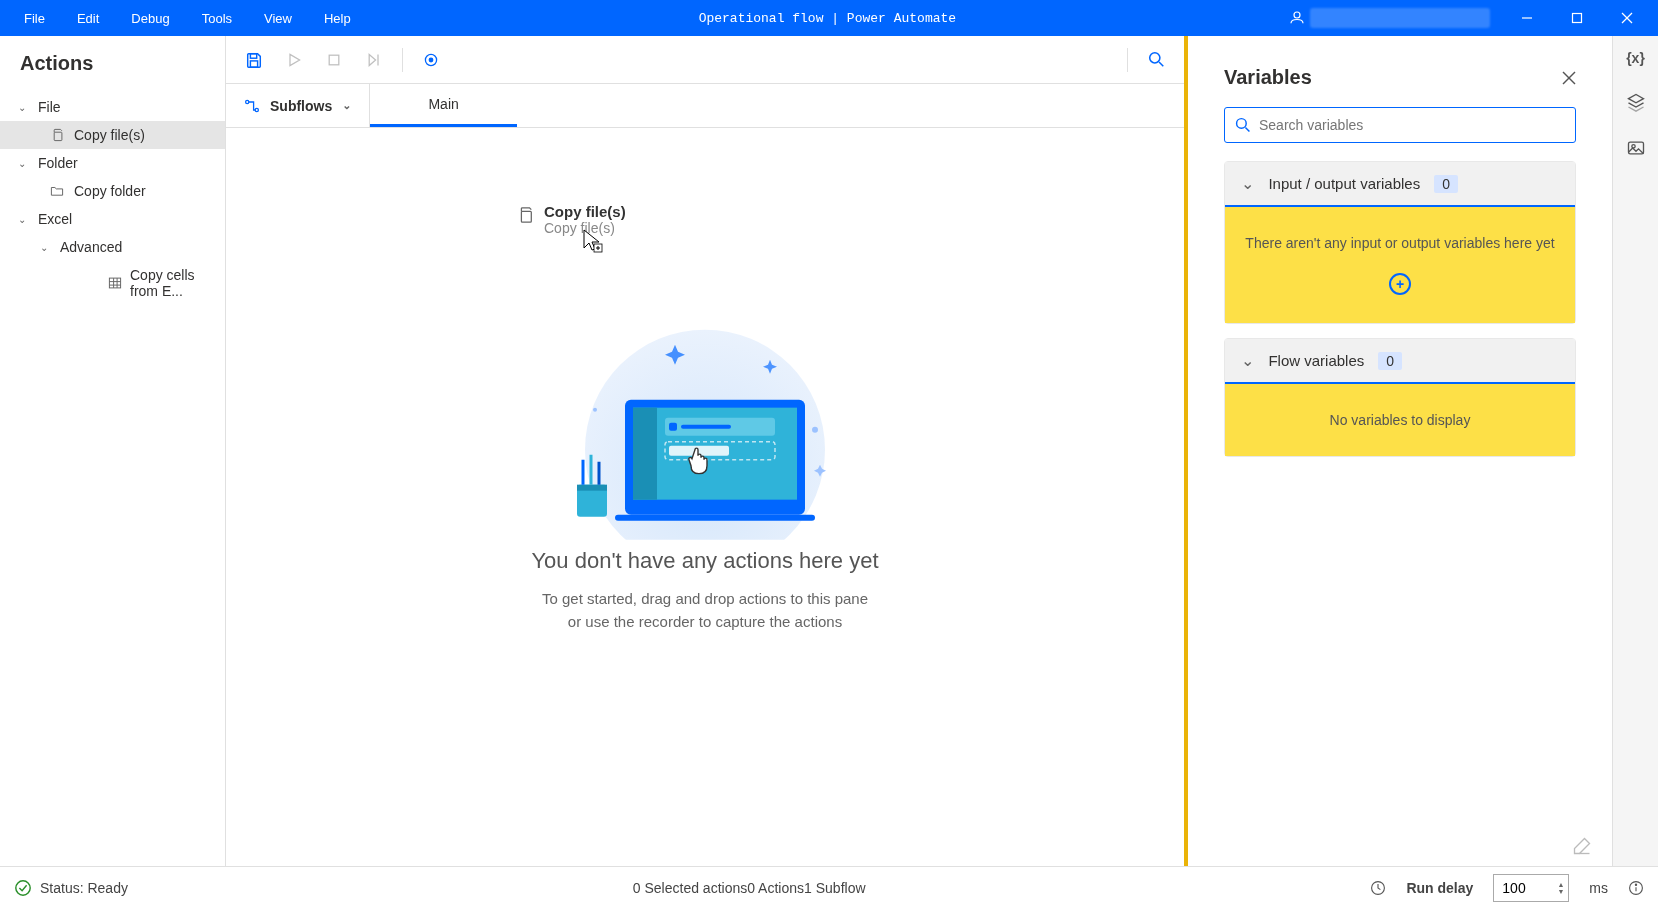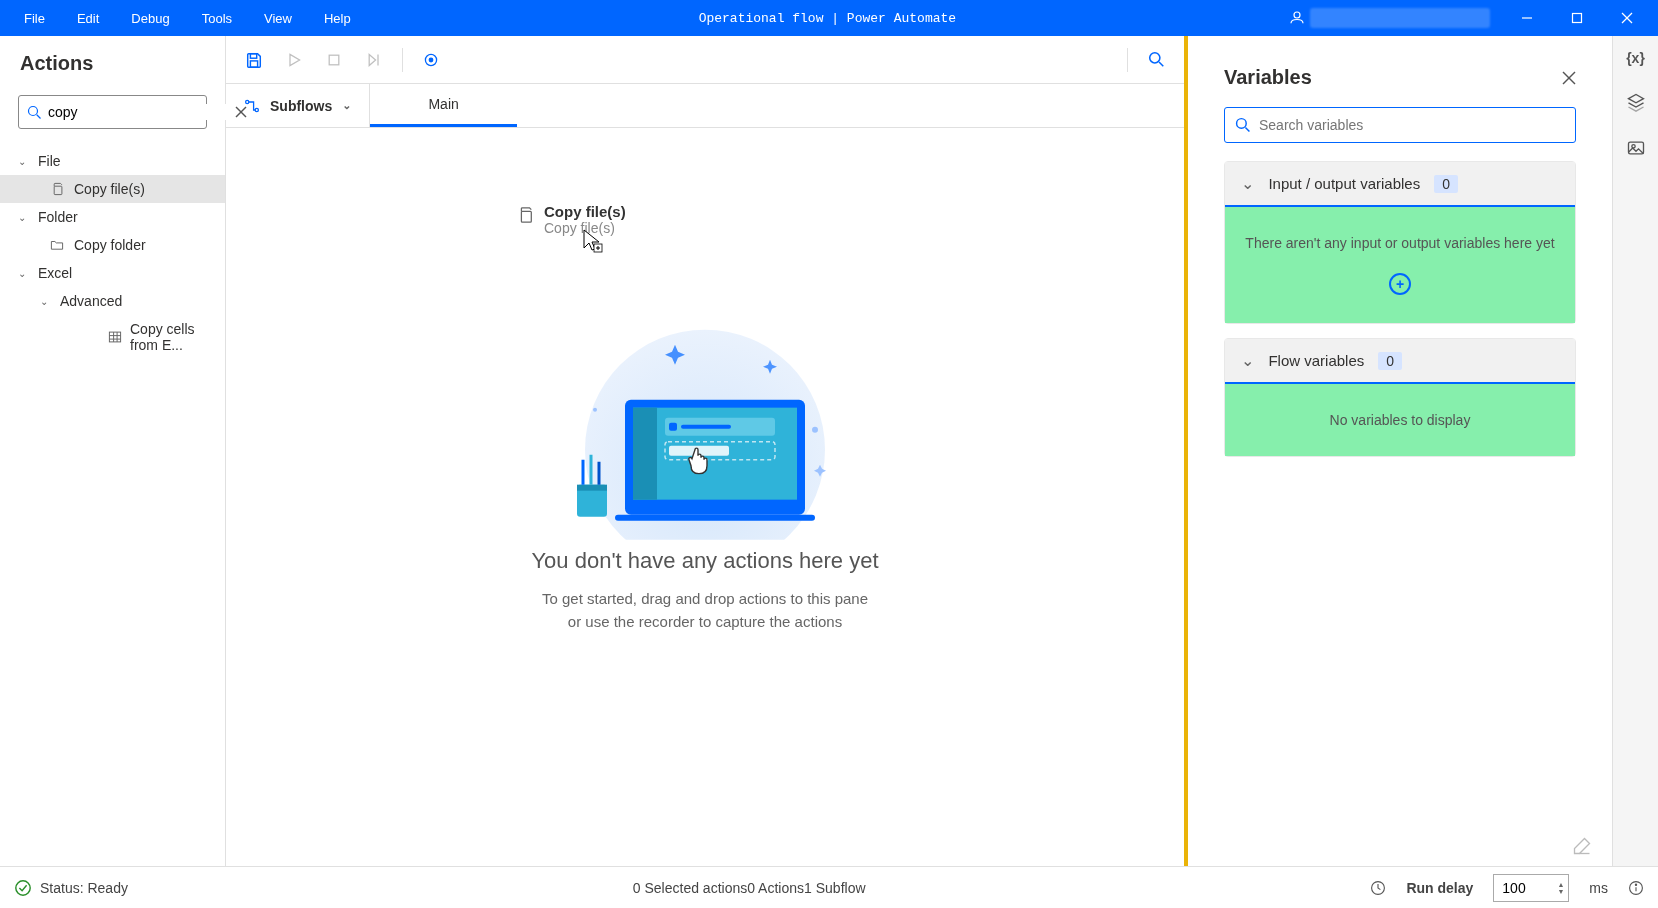--- a/index.html
+++ b/index.html
@@ -57,21 +57,21 @@
 .vars-panel { width: 428px; border-left: 4px solid #eab308; display: flex; flex-direction: column; padding: 16px; }
 .vars-header { display: flex; align-items: center; padding: 14px 20px 10px; }
 .vars-title { font-size: 20px; font-weight: 600; color: #323130; flex: 1; }
 .vars-close { cursor: pointer; font-size: 16px; color: #555; }
 .vars-search { margin: 8px 20px 18px; border: 1px solid #0066ff; border-radius: 3px; display: flex; align-items: center; padding: 6px 10px; height: 36px; }
 .vars-search input { flex: 1; border: none; outline: none; font-size: 14px; padding: 0 8px; }
 .section { margin: 0 20px 14px; border: 1px solid #e8e8e8; border-radius: 4px; background: #fafafa; }
 .section-head { display: flex; align-items: center; gap: 14px; padding: 12px 16px; border-bottom: 2px solid #0066ff; background: #f1f1f1; cursor: pointer; }
 .section-head .lbl { font-size: 15px; color: #323130; }
 .section-head .badge { background: #d6e4ff; color: #333; padding: 1px 8px; border-radius: 2px; font-size: 14px; }
-.section-body { padding: 28px 16px; text-align: center; color: #555; font-size: 14px; background: #86efac; }
+.section-body { padding: 28px 16px; text-align: center; color: #555; font-size: 14px; background: #fde047; }
 .add-btn { margin-top: 22px; display: inline-flex; width: 22px; height: 22px; border: 2px solid #0066ff; border-radius: 50%; align-items: center; justify-content: center; color: #0066ff; cursor: pointer; font-weight: bold; }
 .eraser { position: absolute; right: 20px; bottom: 10px; color: #bbb; cursor: pointer; }
 .vars-panel { position: relative; }
 
 
 .right-rail { width: 46px; background: #f5f5f5; border-left: 1px solid #e0e0e0; display: flex; flex-direction: column; align-items: center; padding-top: 14px; gap: 26px; }
 .rail-btn { cursor: pointer; color: #555; }
 
 
 .statusbar { height: 42px; border-top: 1px solid #e0e0e0; display: flex; align-items: center; padding: 0 14px; font-size: 14px; color: #444; gap: 28px; background: #fff; }
@@ -120,35 +120,20 @@
       </div>
   </div>
 </div>
 
 <div class="main-area">
 
   <div class="actions-panel">
     <div class="actions-header">
         <div class="actions-title">Actions</div>
       </div>
-    <div class="search-box">
-      <span>
-          <svg width="15" height="15" viewBox="0 0 20 20" fill="none" stroke="#0066ff" stroke-width="1.6">
-            <circle cx="8" cy="8" r="6"></circle>
-            <line x1="13" y1="13" x2="18" y2="18"></line>
-          </svg>
-        </span>
-      <input type="text" value="copy" style="">
-      <span class="clear">
-          <svg width="12" height="12">
-            <line x1="1" y1="1" x2="11" y2="11" stroke="#555" stroke-width="1.4"></line>
-            <line x1="11" y1="1" x2="1" y2="11" stroke="#555" stroke-width="1.4"></line>
-          </svg>
-        </span>
-    </div>
     <div class="tree">
       <div class="tree-node">
           <span class="chev">⌄</span>
           <span>File</span>
         </div>
       <div class="tree-node child selected">
         <span class="node-icon">
             <svg width="14" height="14" viewBox="0 0 20 20" fill="none" stroke="#666" stroke-width="1.4">
               <rect x="6" y="6" width="11" height="12" rx="1"></rect>
               <path d="M6 6V3a1 1 0 011-1h8l2 2"></path>

